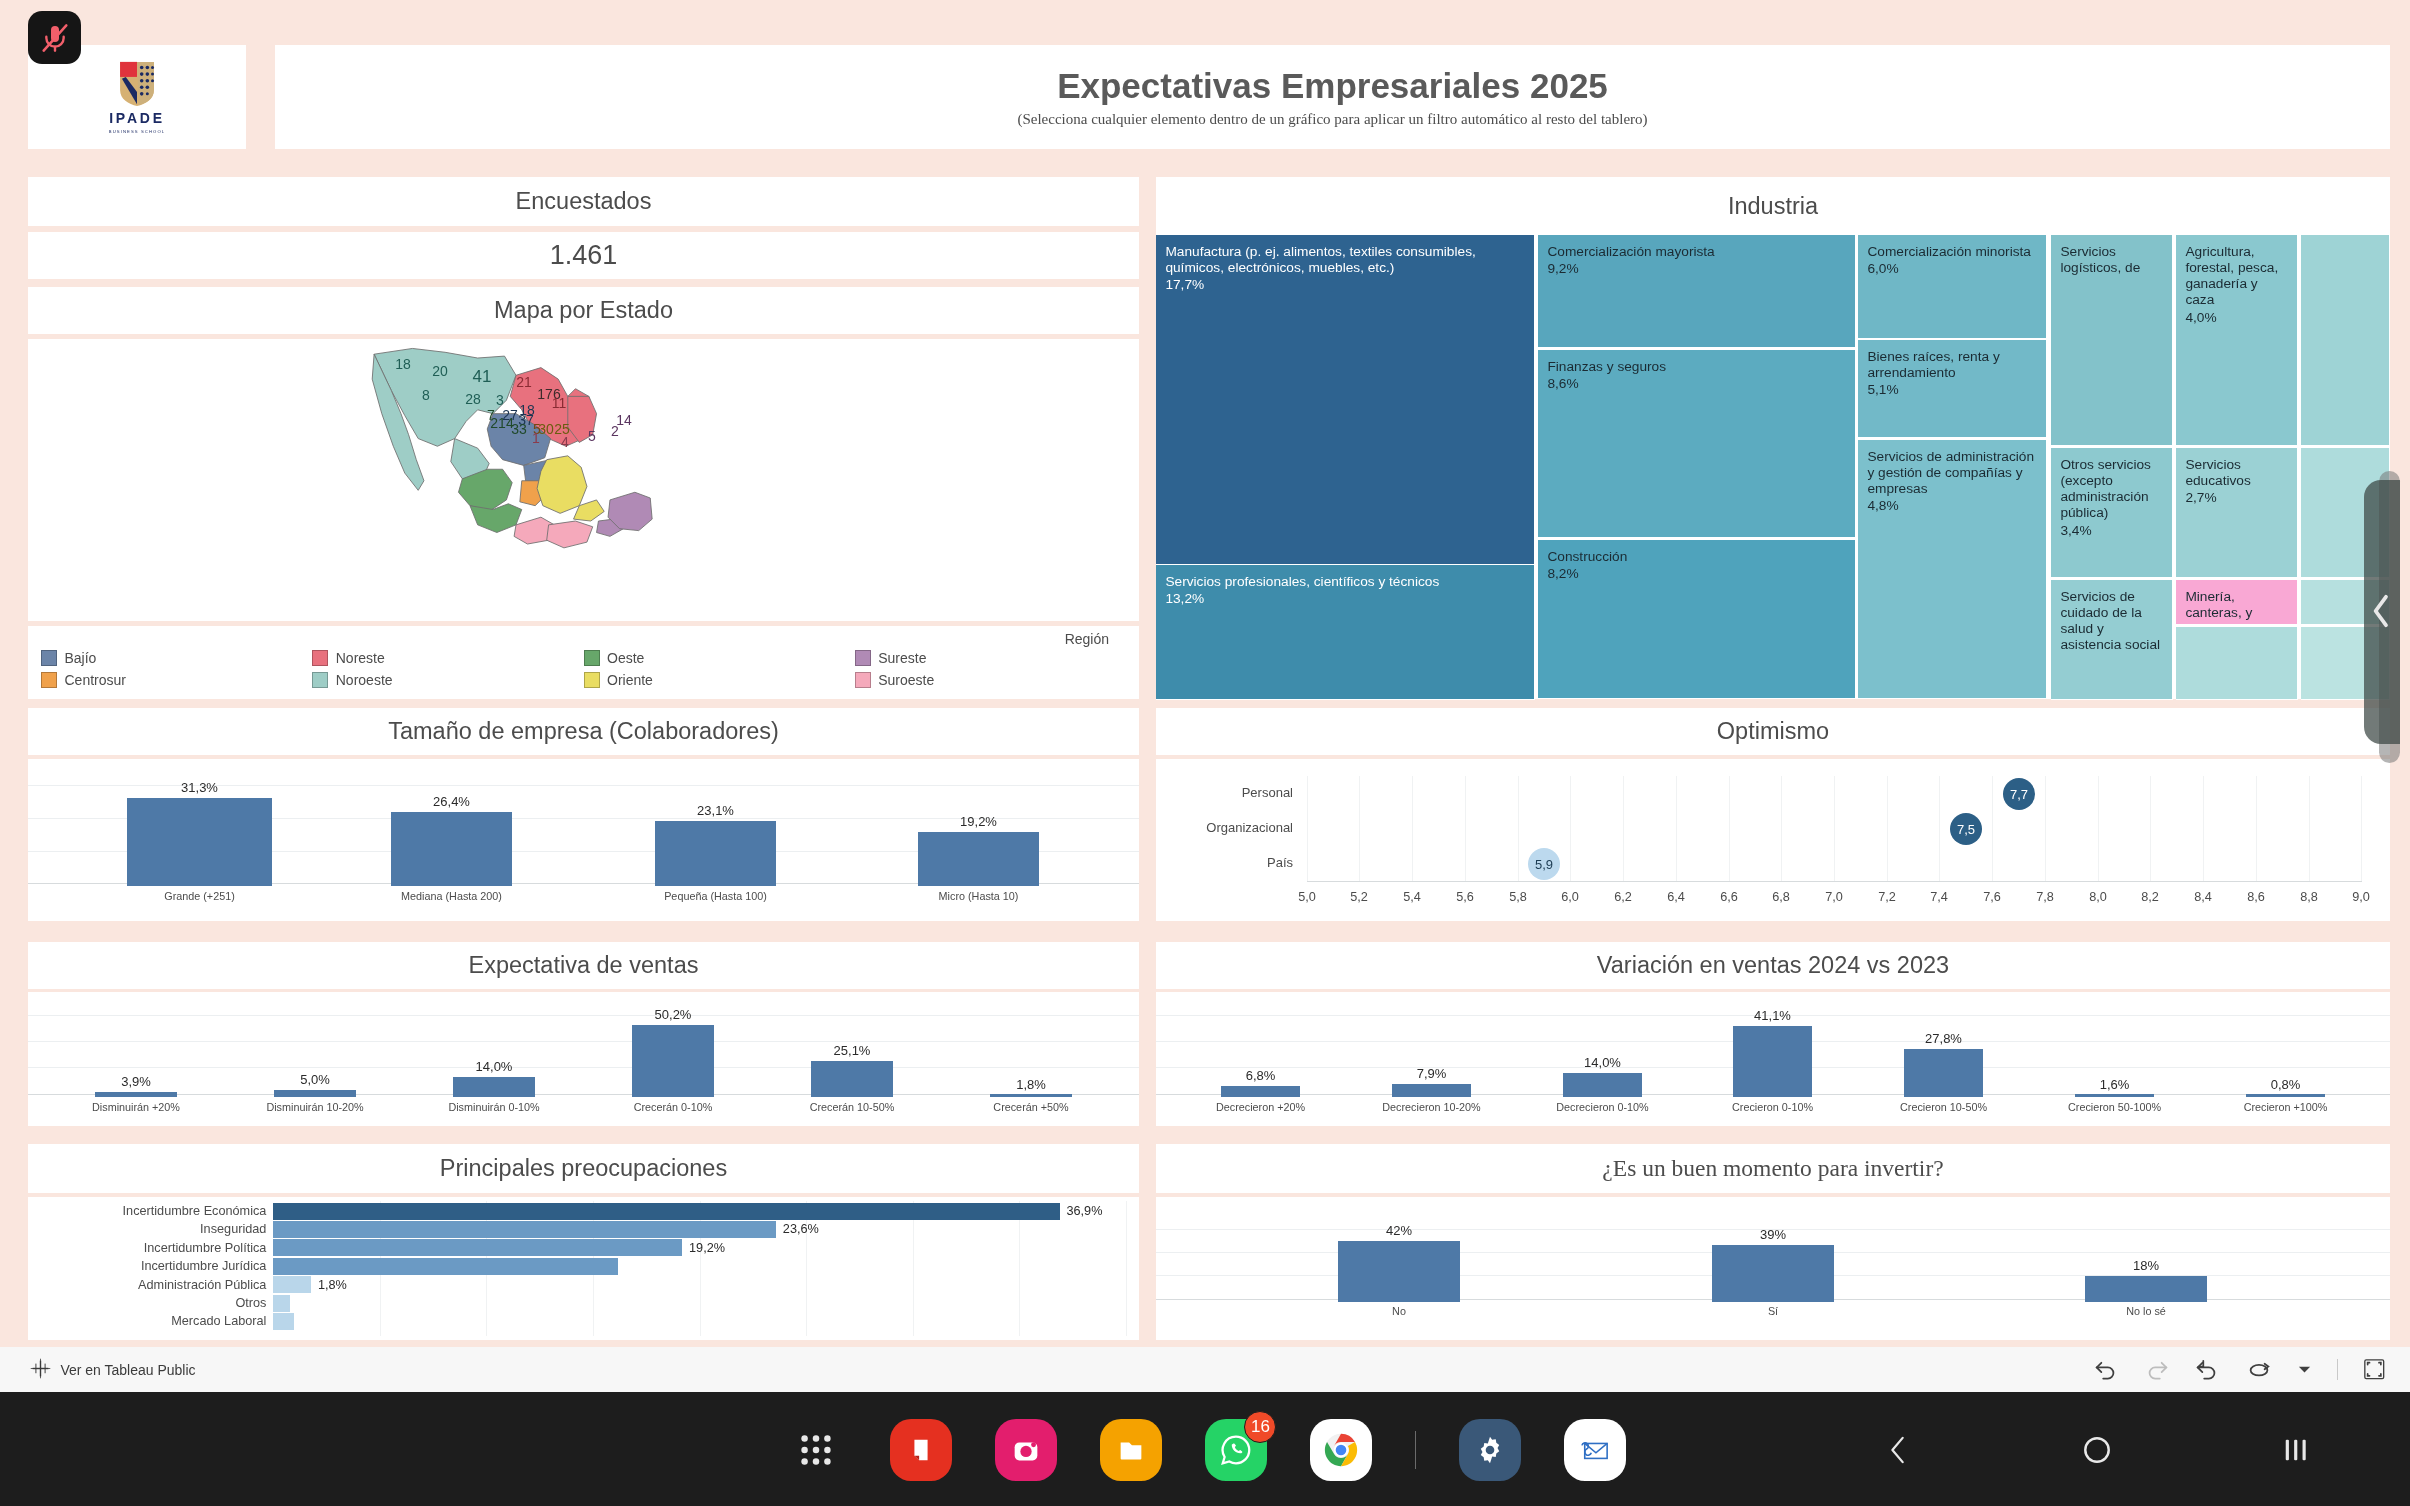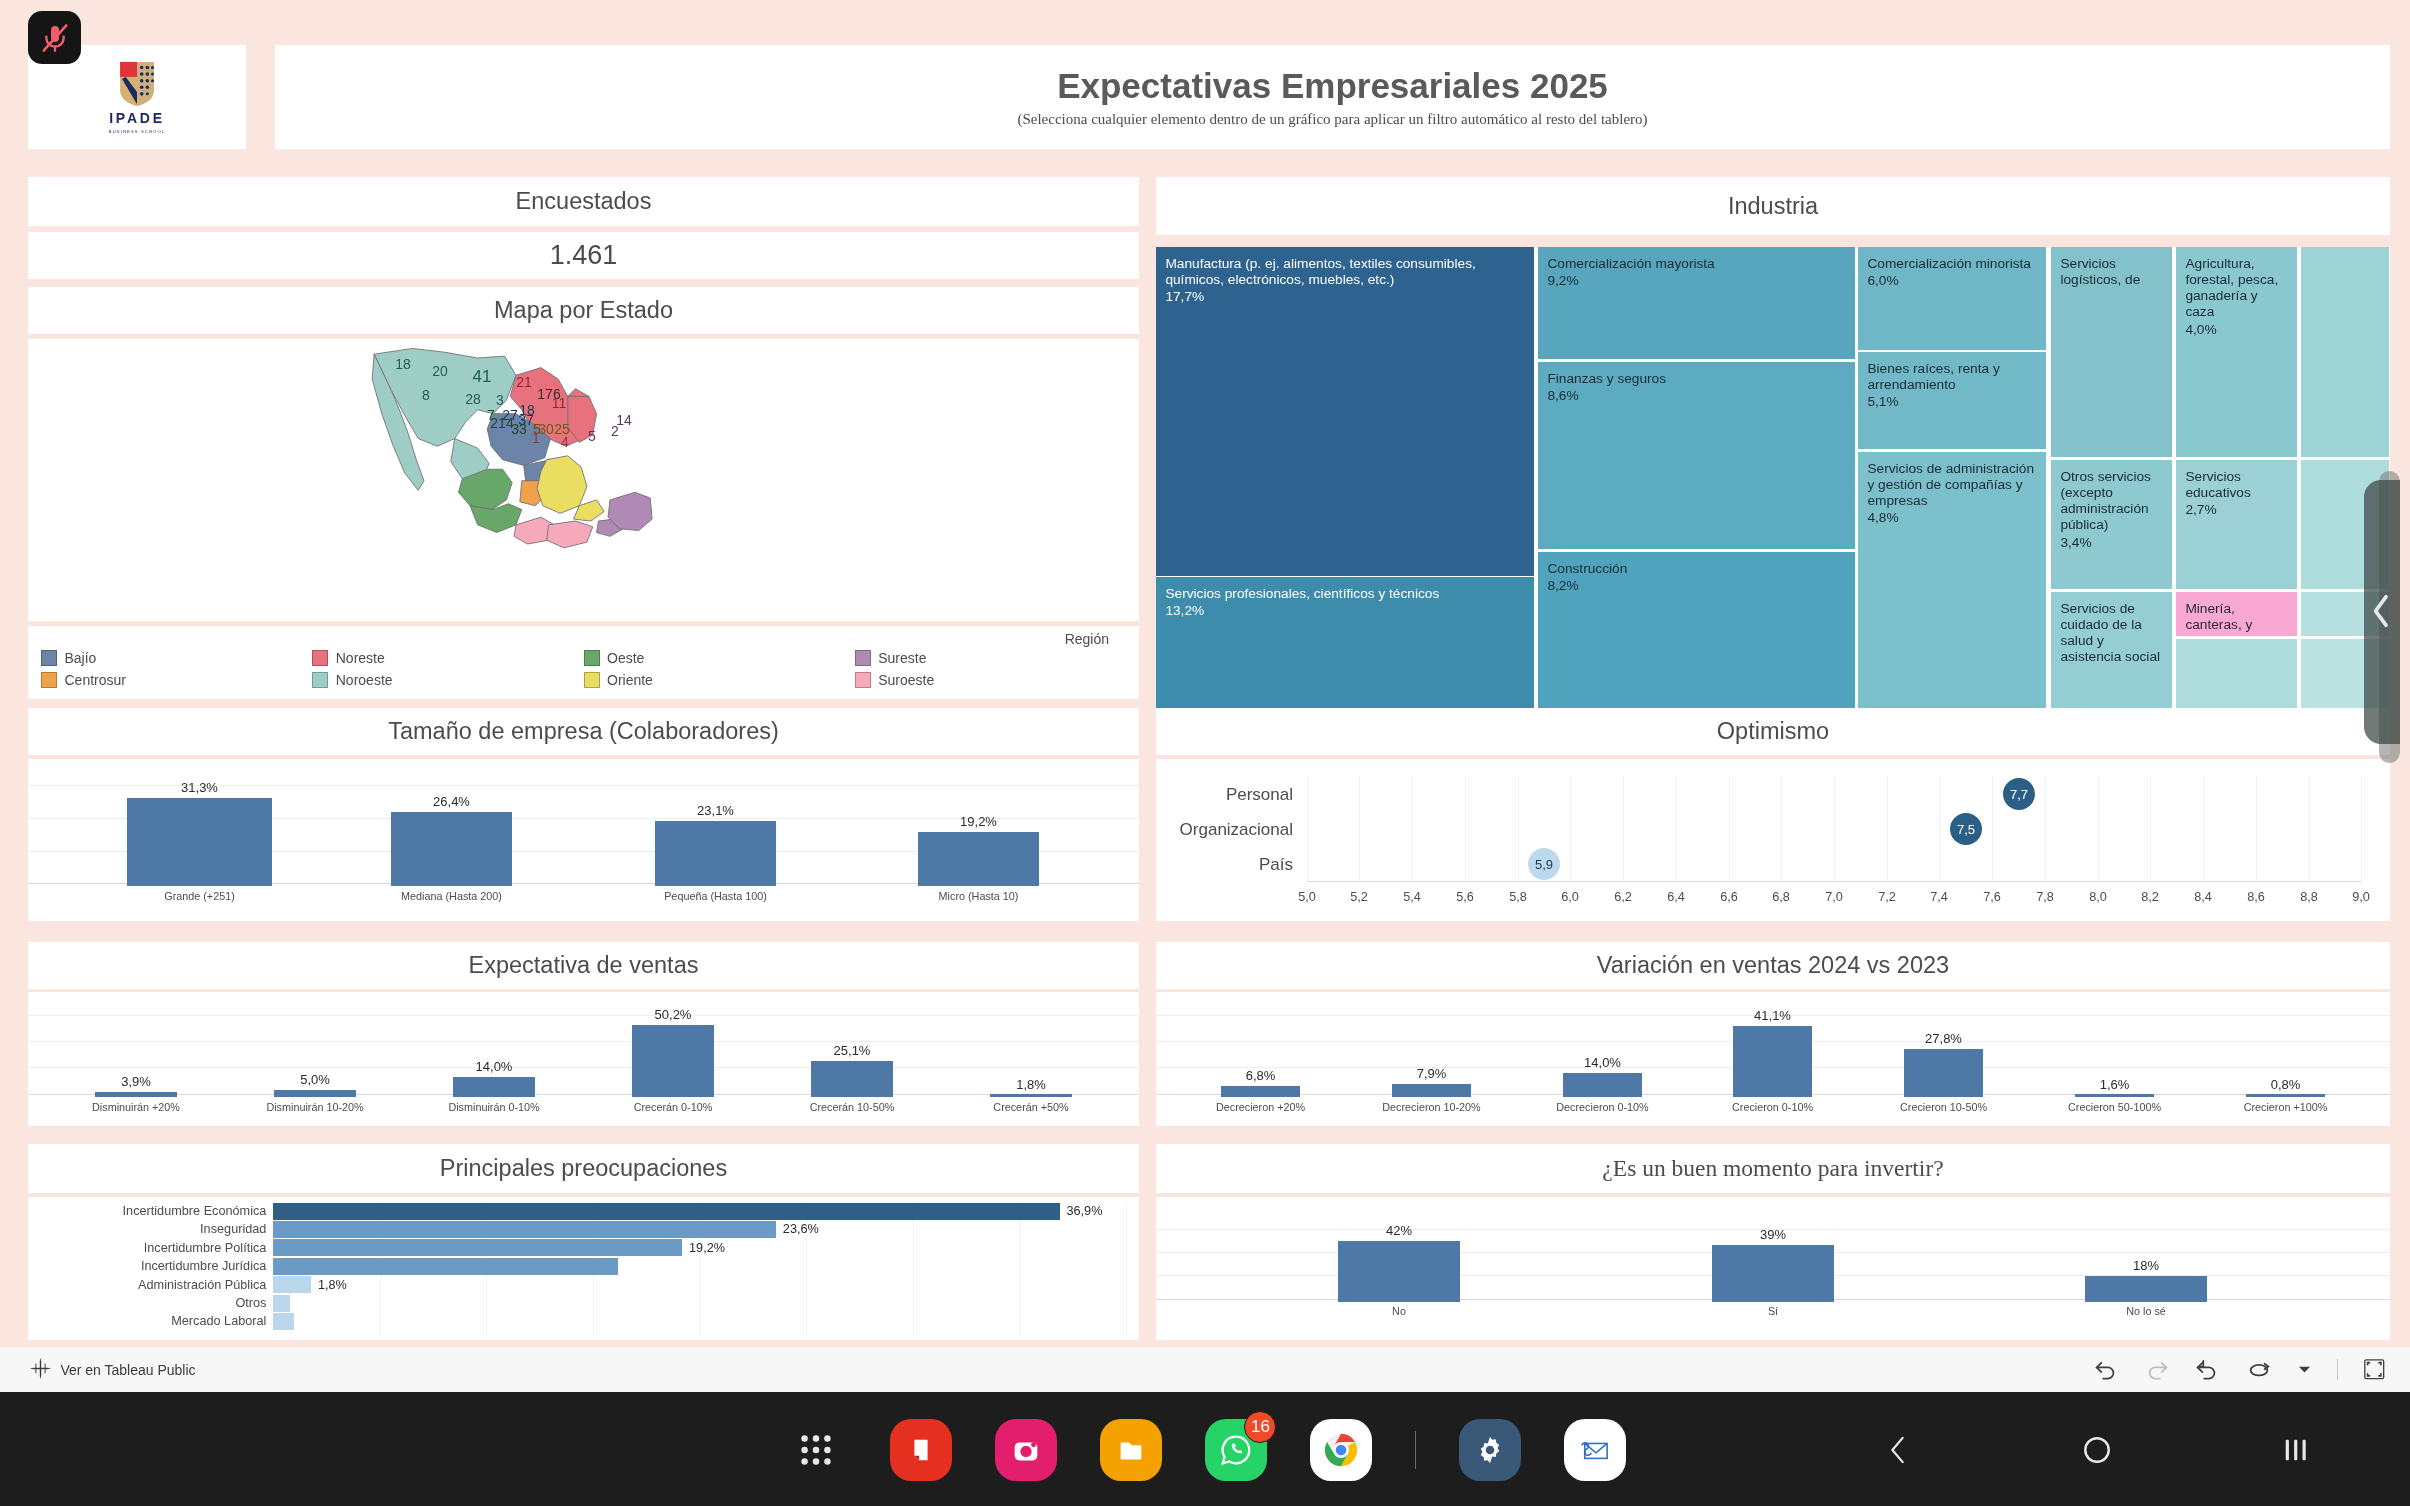--- a/index.html
+++ b/index.html
@@ -54,21 +54,21 @@
     position:absolute; left:28px; top:626px; width:1111px; height:73px; background:#fff;
     padding:4.7px 13px 5.6px 13px;
   }
   .legend-head { text-align:center; font-size:14px; color:#4c4c4c; margin-bottom:3.8px; }
   .legend-grid { display:grid; grid-template-columns:repeat(4,1fr); row-gap:5.6px; }
   .legend-item { display:flex; align-items:center; gap:7.5px; font-size:14px; color:#4c4c4c; }
   .swatch { width:16px; height:16px; border:0.9px solid rgba(0,0,0,.25); }
 
   
   #ind-title { left:1156px; top:177px; width:1234px; height:58px; }
-  #ind-body { position:absolute; left:1156px; top:235px; width:1234px; height:464px; background:#fff;margin-top:12px; }
+  #ind-body { position:absolute; left:1156px; top:235px; width:1234px; height:464px; background:#fff; }
   .treemap { position:absolute; inset:0; }
   .tile {
     position:absolute; color:#1b2b33; padding:8.5px 9.4px 0 9.4px;
     font-size:13.7px; line-height:1.17; overflow:hidden;
     border-right:1.9px solid #fff; border-bottom:1.9px solid #fff;
   }
   .tile .pct { display:block; margin-top:1.9px; }
   .tile.dark { color:#ffffff; }
 
   
@@ -104,21 +104,21 @@
 
   
   .hb-row { display:flex; align-items:center; height:17px; margin-bottom:1.4px; }
   .hb-name { width:245px; text-align:right; padding-right:6.6px; font-size:12.7px; color:#4c4c4c; white-space:nowrap; }
   .hb-track { position:relative; flex:1; height:100%; }
   .hb-fill { height:100%; }
   .hb-val { position:absolute; top:50%; transform:translateY(-50%); font-size:12.7px; color:#2b2b2b; white-space:nowrap; }
   .hb-grid { position:absolute; top:0; bottom:0; width:0.9px; background:#f0f2f3; }
 
   
-  .opt-row-label { position:absolute; font-size:17px; color:#4c4c4c; text-align:right; }
+  .opt-row-label { position:absolute; font-size:13px; color:#4c4c4c; text-align:right; }
   .opt-dot {
     position:absolute; width:32px; height:32px; border-radius:50%;
     display:flex; align-items:center; justify-content:center;
     font-size:13px; color:#fff; transform:translate(-50%,-50%);
   }
   .opt-tick { position:absolute; font-size:12.7px; color:#4c4c4c; transform:translateX(-50%); }
   .opt-vgrid { position:absolute; top:0; bottom:0; width:0.9px; background:#f0f2f3; }
 
   
   #viz-bar {

